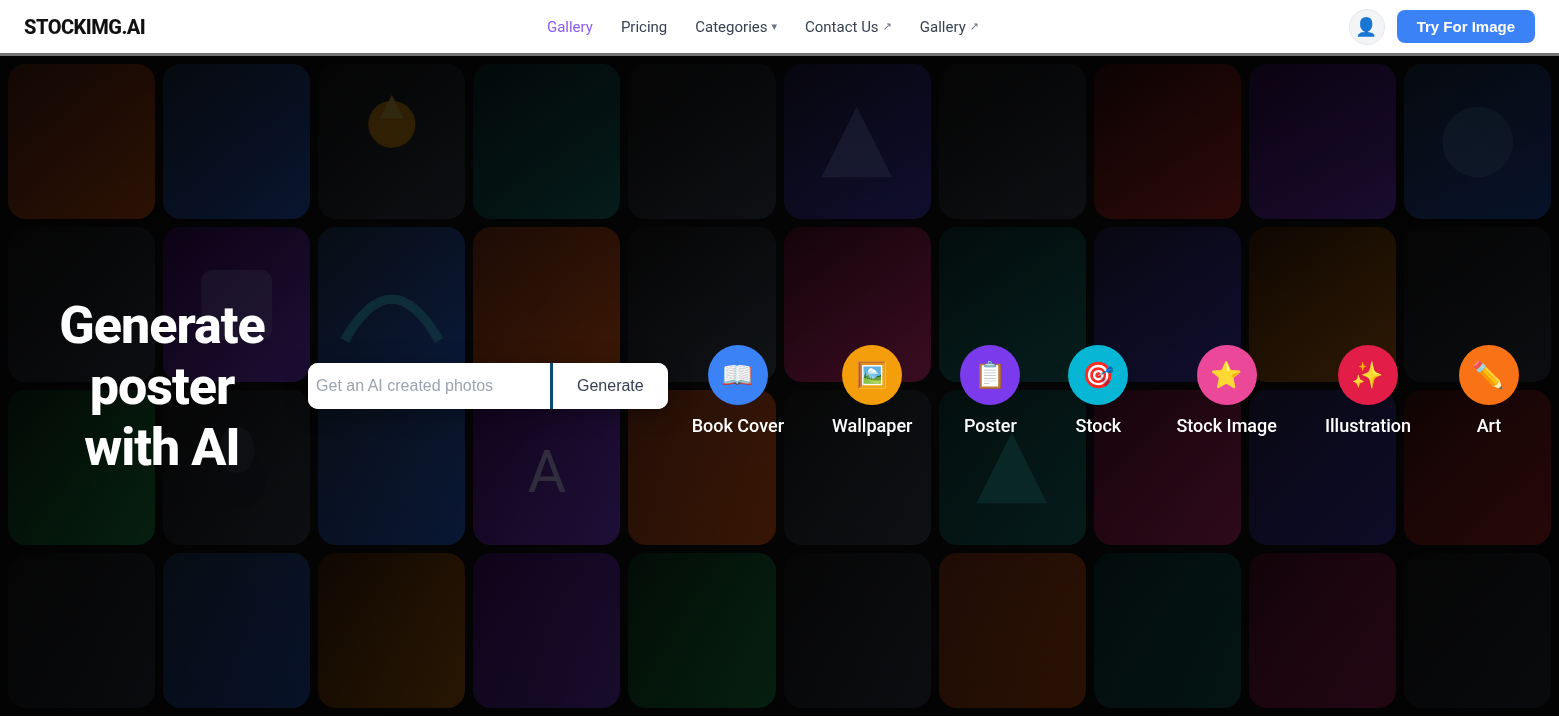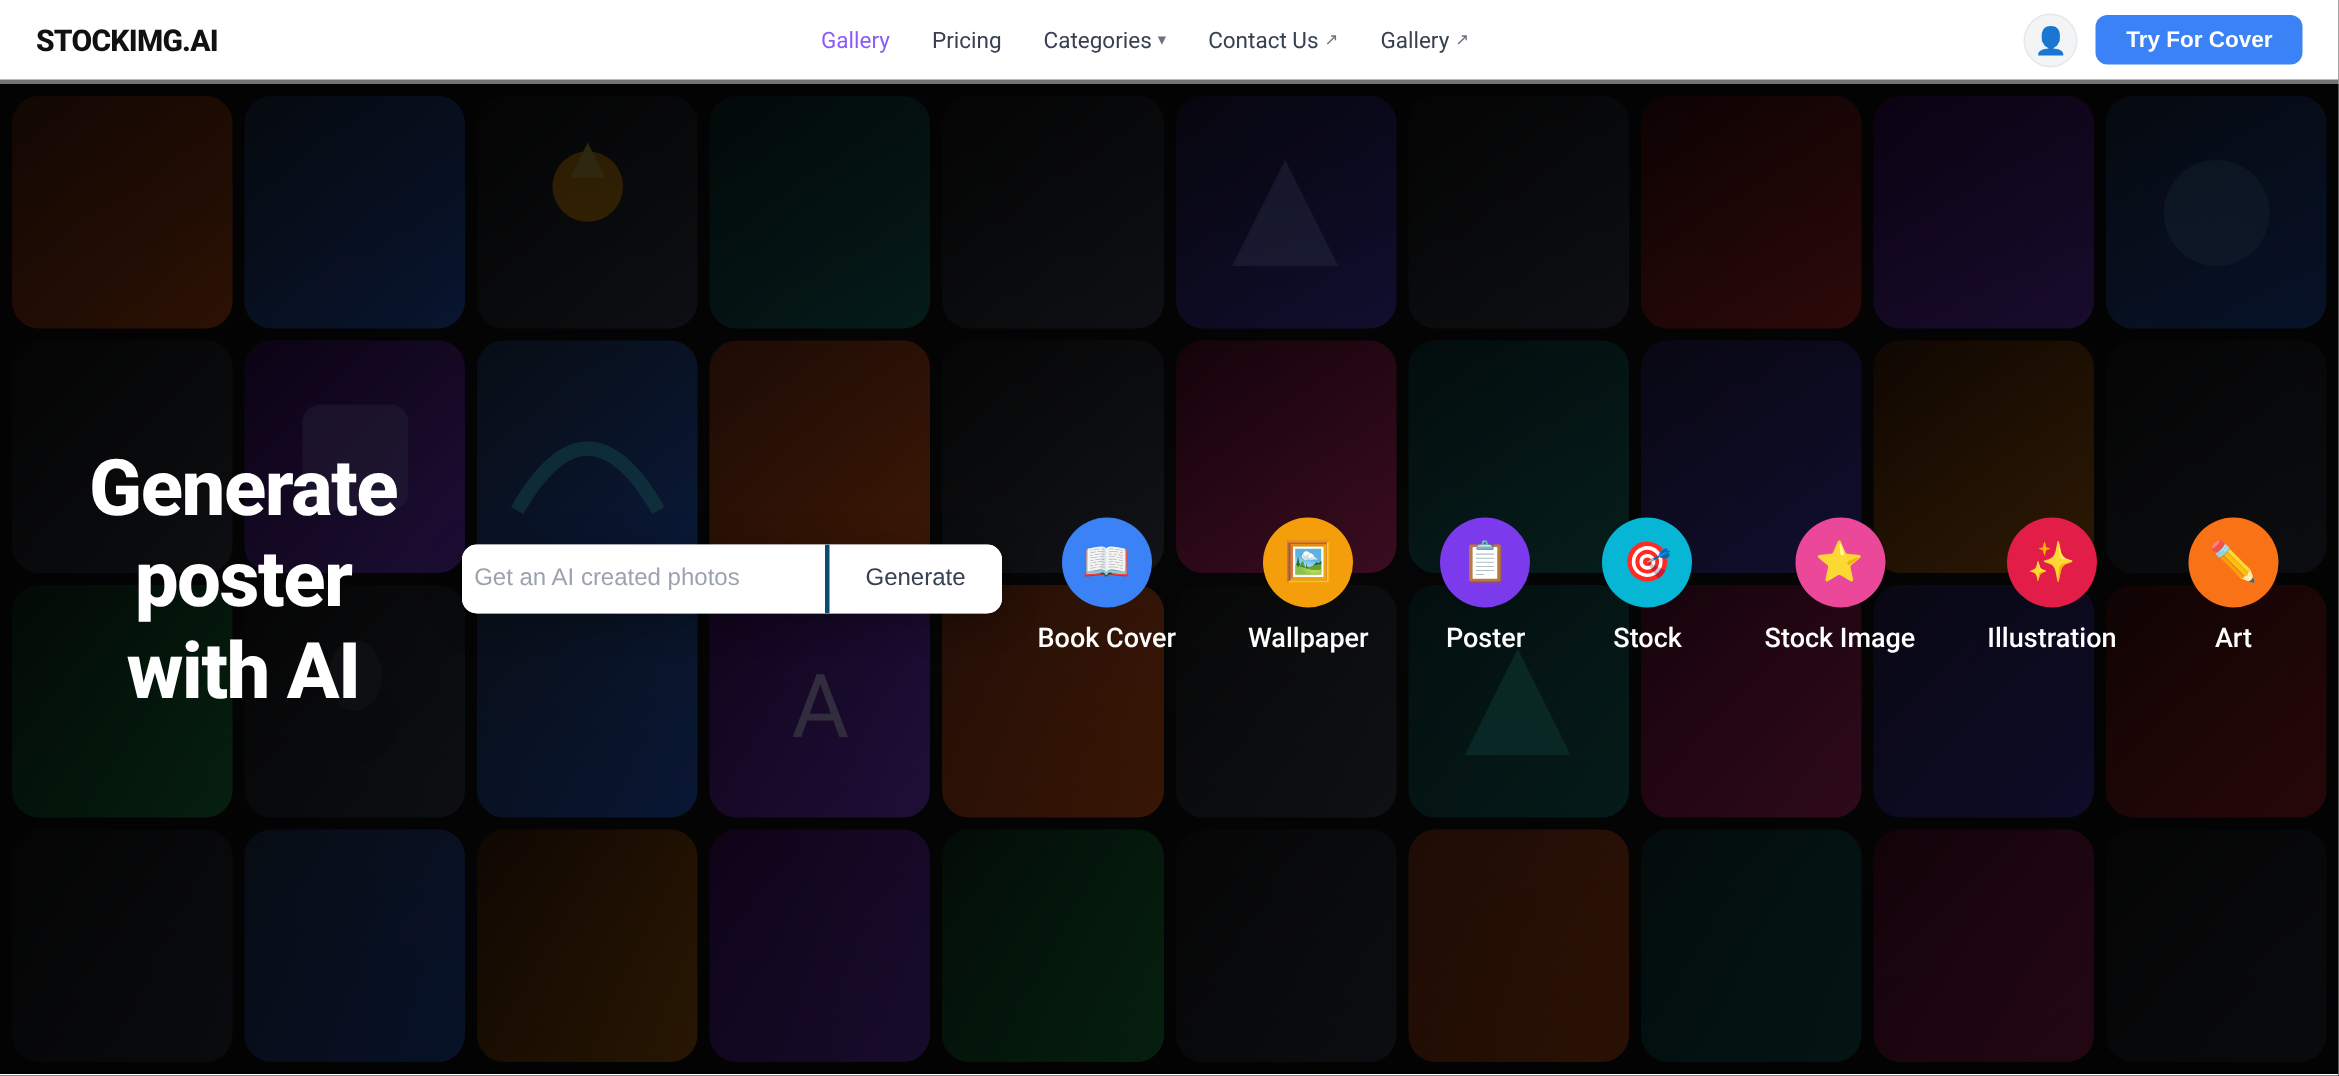--- a/index.html
+++ b/index.html
@@ -230,21 +230,21 @@
     </a>
     <a class="nav-link">
       <span>Gallery</span>
       <span class="arrow">↗</span>
     </a>
   </div>
   <div class="navbar-right">
     <button class="avatar-btn">
       <span>👤</span>
     </button>
-    <button class="try-btn">Try For Cover</button>
+    <button class="try-btn">Try For Image</button>
   </div>
 </nav>
 
 <section class="hero">
 
   <div class="mosaic">
     <div class="mosaic-tile tile-orange"></div>
     <div class="mosaic-tile tile-blue"></div>
     <div class="mosaic-tile tile-dark">
       <svg viewBox="0 0 100 100">

